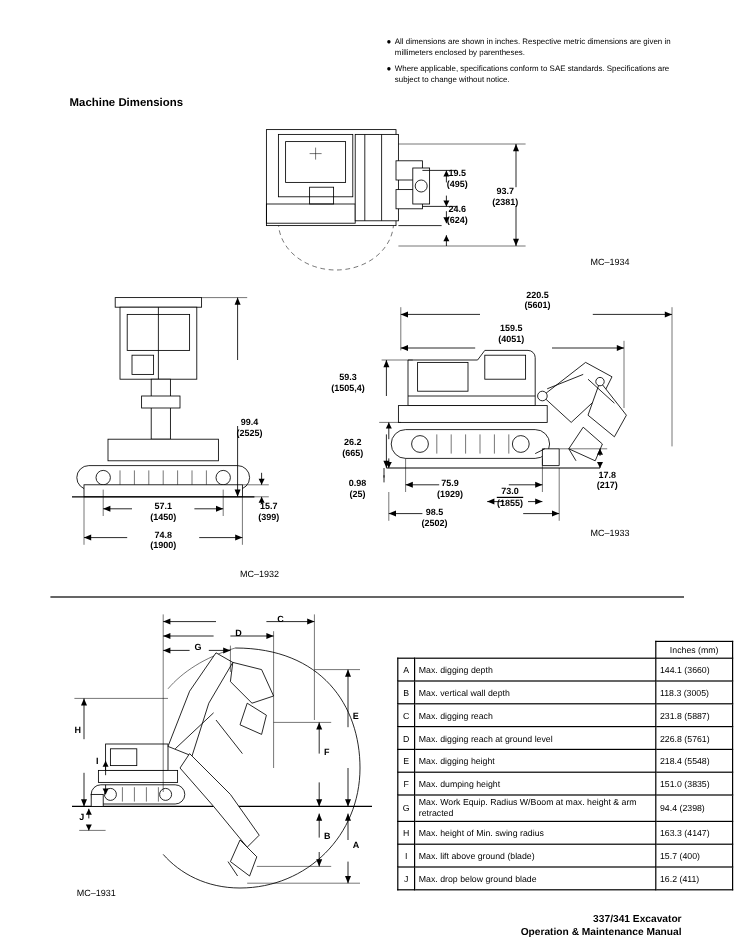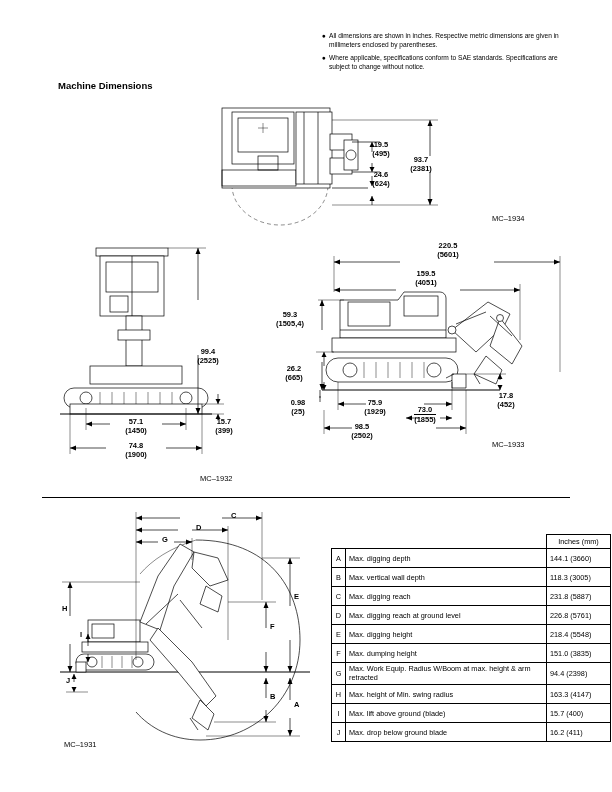--- a/index.html
+++ b/index.html
@@ -341,21 +341,21 @@
   <div class="lbl" style="left:404px; top:405px; width:42px;">
     <div>73.0</div>
     <div style="border-top:0.8px solid #000; display:inline-block; padding-top:0px;">(1855)</div>
   </div>
   <div class="lbl" style="left:340px; top:422px; width:44px;">
     <div>98.5</div>
     <div>(2502)</div>
   </div>
   <div class="lbl" style="left:486px; top:391px; width:40px;">
     <div>17.8</div>
-    <div>(452)</div>
+    <div>(217)</div>
   </div>
   <div class="capt" style="left:492px; top:440px;">MC–1933</div>
 
   <div class="divider"></div>
 
   <svg width="612" height="792">
     <g>
 
       <path class="ln" d="M196,540 C268,540 300,588 300,640 C300,696 256,740 200,740 C172,740 150,728 136,712"></path>
       <path class="lnthin" d="M196,540 C170,548 152,560 140,574"></path>
@@ -514,14 +514,18 @@
           <td class="c-val">15.7 (400)</td>
         </tr>
         <tr>
           <td class="c-code">J</td>
           <td class="c-desc">Max. drop below ground blade</td>
           <td class="c-val">16.2 (411)</td>
         </tr>
       </tbody>
   </table>
 
+  <div class="footer-right">
+    <div>337/341 Excavator</div>
+    <div>Operation &amp; Maintenance Manual</div>
+  </div>
 
 </div>
 
 </body></html>

